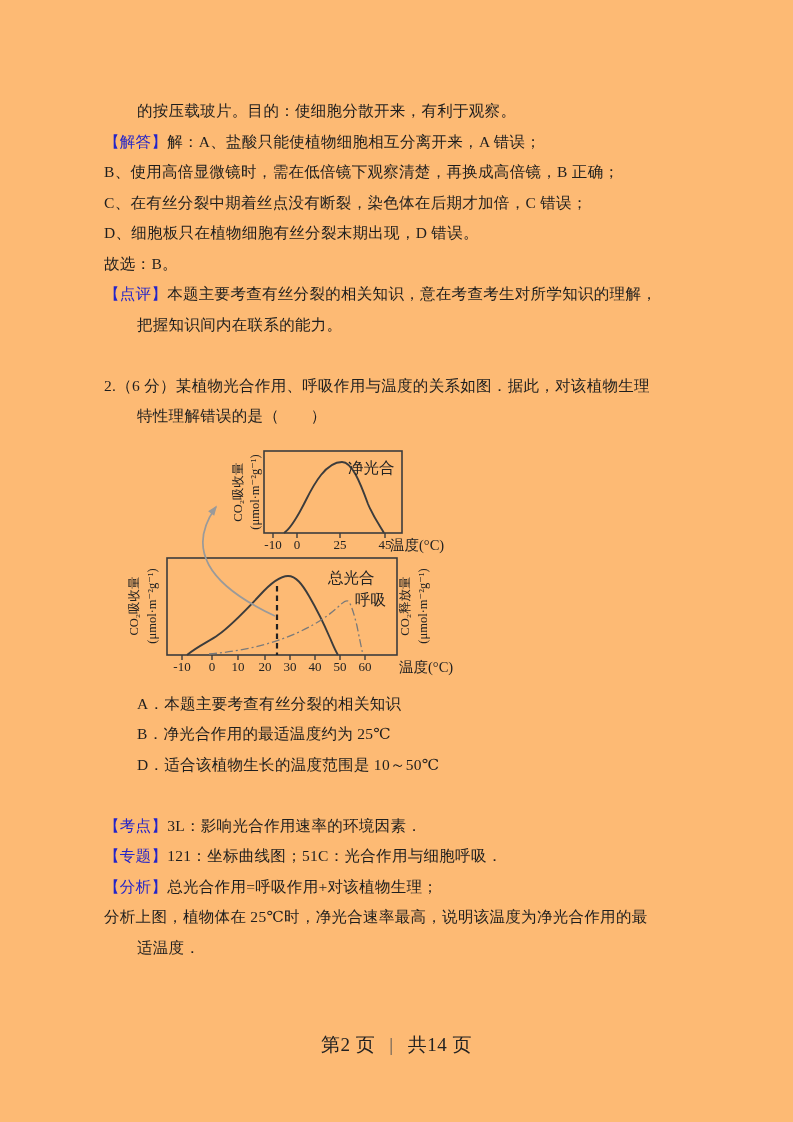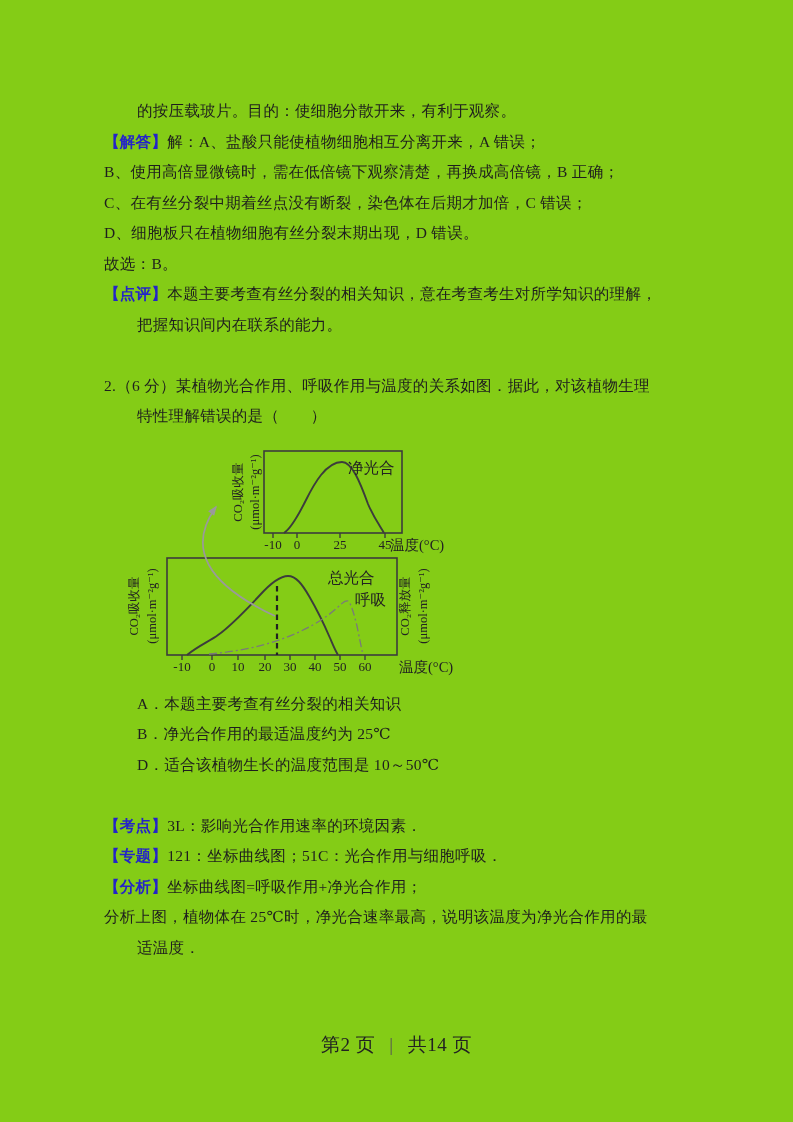--- a/index.html
+++ b/index.html
@@ -1,30 +1,30 @@
 <!DOCTYPE html>
 <html><head>
 <meta charset="utf-8">
 <style>
   html,body { margin:0; padding:0; background:#ffffff; }
   .page {
     position:relative;
     width:793px; height:1122px;
-    background:#84cc16;
+    background:#fdba74;
     font-family:"Liberation Serif","DejaVu Serif",serif;
     color:#1e1e1e;
     overflow:hidden;
   }
   .content { position:absolute; left:104px; top:96px; right:40px; }
   .ln {
     margin:0; font-size:15.5px; line-height:30.5px;
     white-space:nowrap; letter-spacing:0.3px;
   }
   .indent1 { padding-left:33px; }
-  .tag { color:#2424c8;font-weight:bold; }
+  .tag { color:#2424c8; }
   .gap { height:30.5px; }
   .figure { margin:14px 0 5px 0;text-decoration:underline; }
   .figure svg { display:block; margin-left:8px; }
   .chart-frame { fill:none; stroke:#3c3c3c; stroke-width:1.6; }
   .curve-solid { fill:none; stroke:#3c3c3c; stroke-width:1.9; }
   .curve-dashdot { fill:none; stroke:#7a7a7a; stroke-width:1.3; stroke-dasharray:8 3 2 3; }
   .vline-dashed { fill:none; stroke:#222222; stroke-width:2.2; stroke-dasharray:5.5 4; }
   .ticks { stroke:#3c3c3c; stroke-width:1.4; }
   .arrow { fill:none; stroke:#9a9a9a; stroke-width:1.7; }
   .arrowhead { fill:#9a9a9a; }
@@ -109,21 +109,21 @@
     </figure>
 
     <p class="ln indent1">A．本题主要考查有丝分裂的相关知识</p>
     <p class="ln indent1">B．净光合作用的最适温度约为 25℃</p>
     <p class="ln indent1">D．适合该植物生长的温度范围是 10～50℃</p>
 
     <div class="gap"></div>
 
     <p class="ln"><span class="tag">【考点】</span><span>3L：影响光合作用速率的环境因素．</span></p>
     <p class="ln"><span class="tag">【专题】</span><span>121：坐标曲线图；51C：光合作用与细胞呼吸．</span></p>
-    <p class="ln"><span class="tag">【分析】</span><span>坐标曲线图=呼吸作用+净光合作用；</span></p>
+    <p class="ln"><span class="tag">【分析】</span><span>总光合作用=呼吸作用+对该植物生理；</span></p>
     <p class="ln">分析上图，植物体在 25℃时，净光合速率最高，说明该温度为净光合作用的最</p>
     <p class="ln indent1">适温度．</p>
 
   </main>
 
   <footer class="footer">
     <span>第2 页</span><span class="sep">|</span><span>共14 页</span>
   </footer>
 </div>
 

